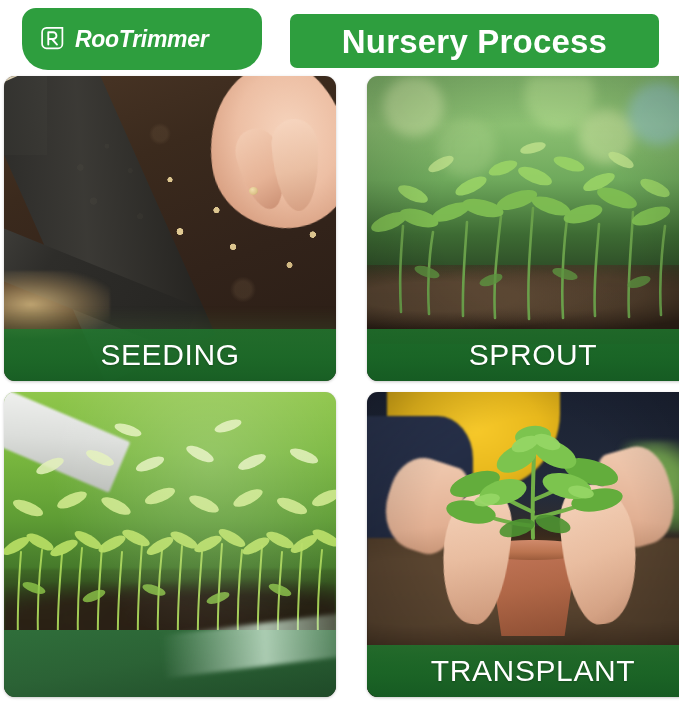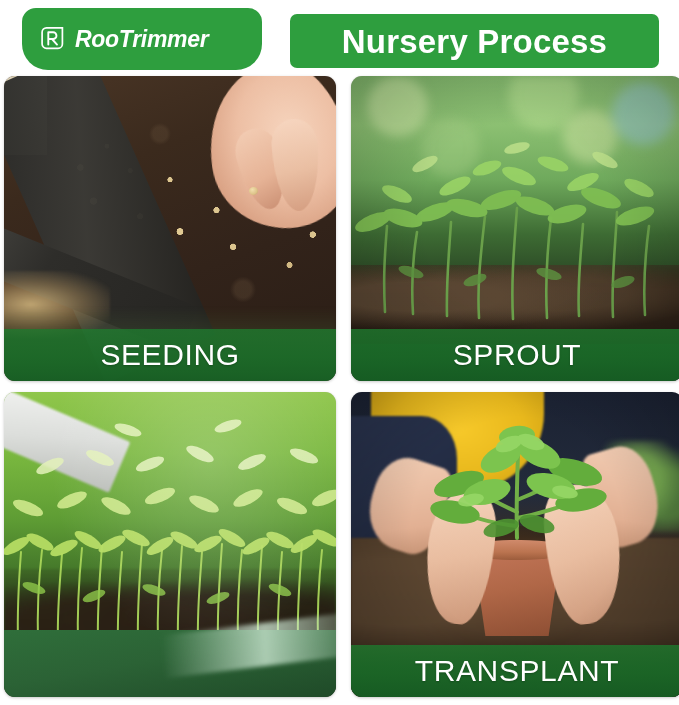--- a/index.html
+++ b/index.html
@@ -87,21 +87,21 @@
   
   #grid {
     position: absolute;
     left: 0;
     top: 76px;
     width: 679px;
     height: 625px;
     display: grid;
     grid-template-columns: 332px 332px;
     grid-template-rows: 305px 305px;
-    gap: 11px 15px;
+    gap: 11px 31px;
     padding: 0 0 0 4px;
   }
 
   .panel {
     position: relative;
     border-radius: 11px;
     overflow: hidden;
     box-shadow: 0 1px 3px rgba(0,0,0,0.22);
     background: #c9c9c9;
   }

